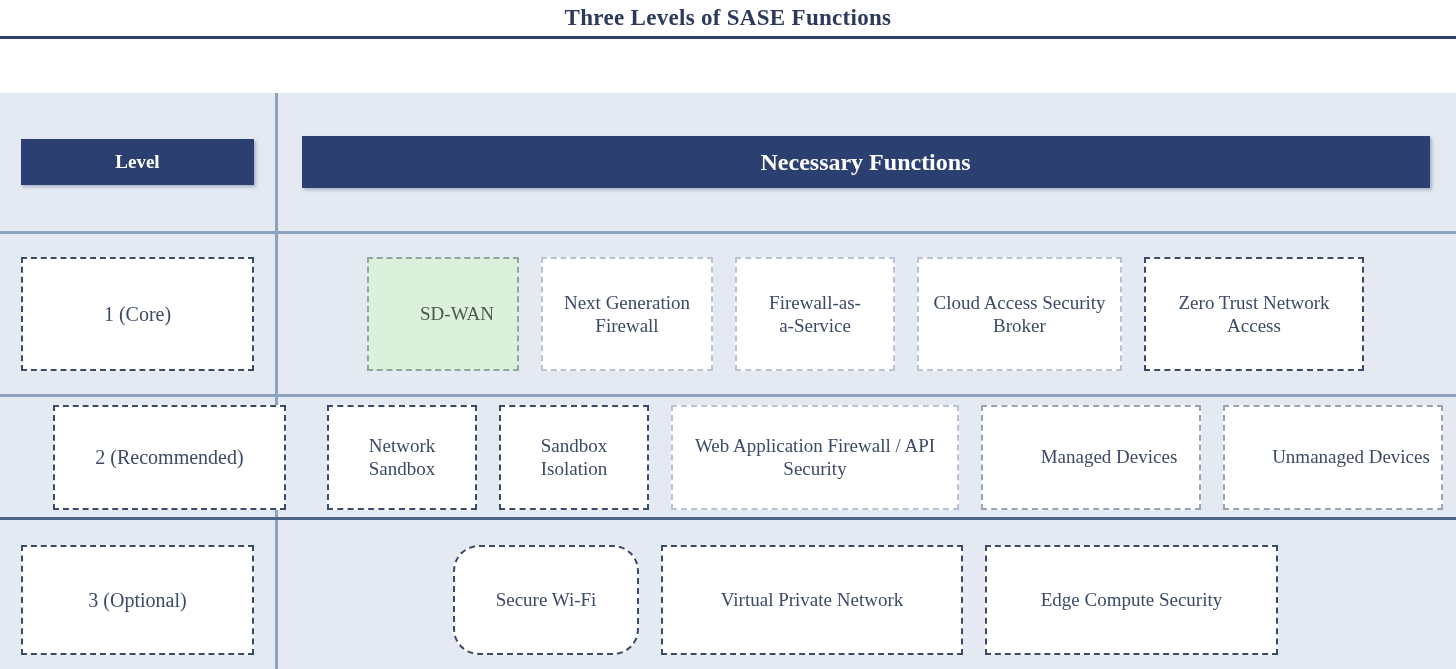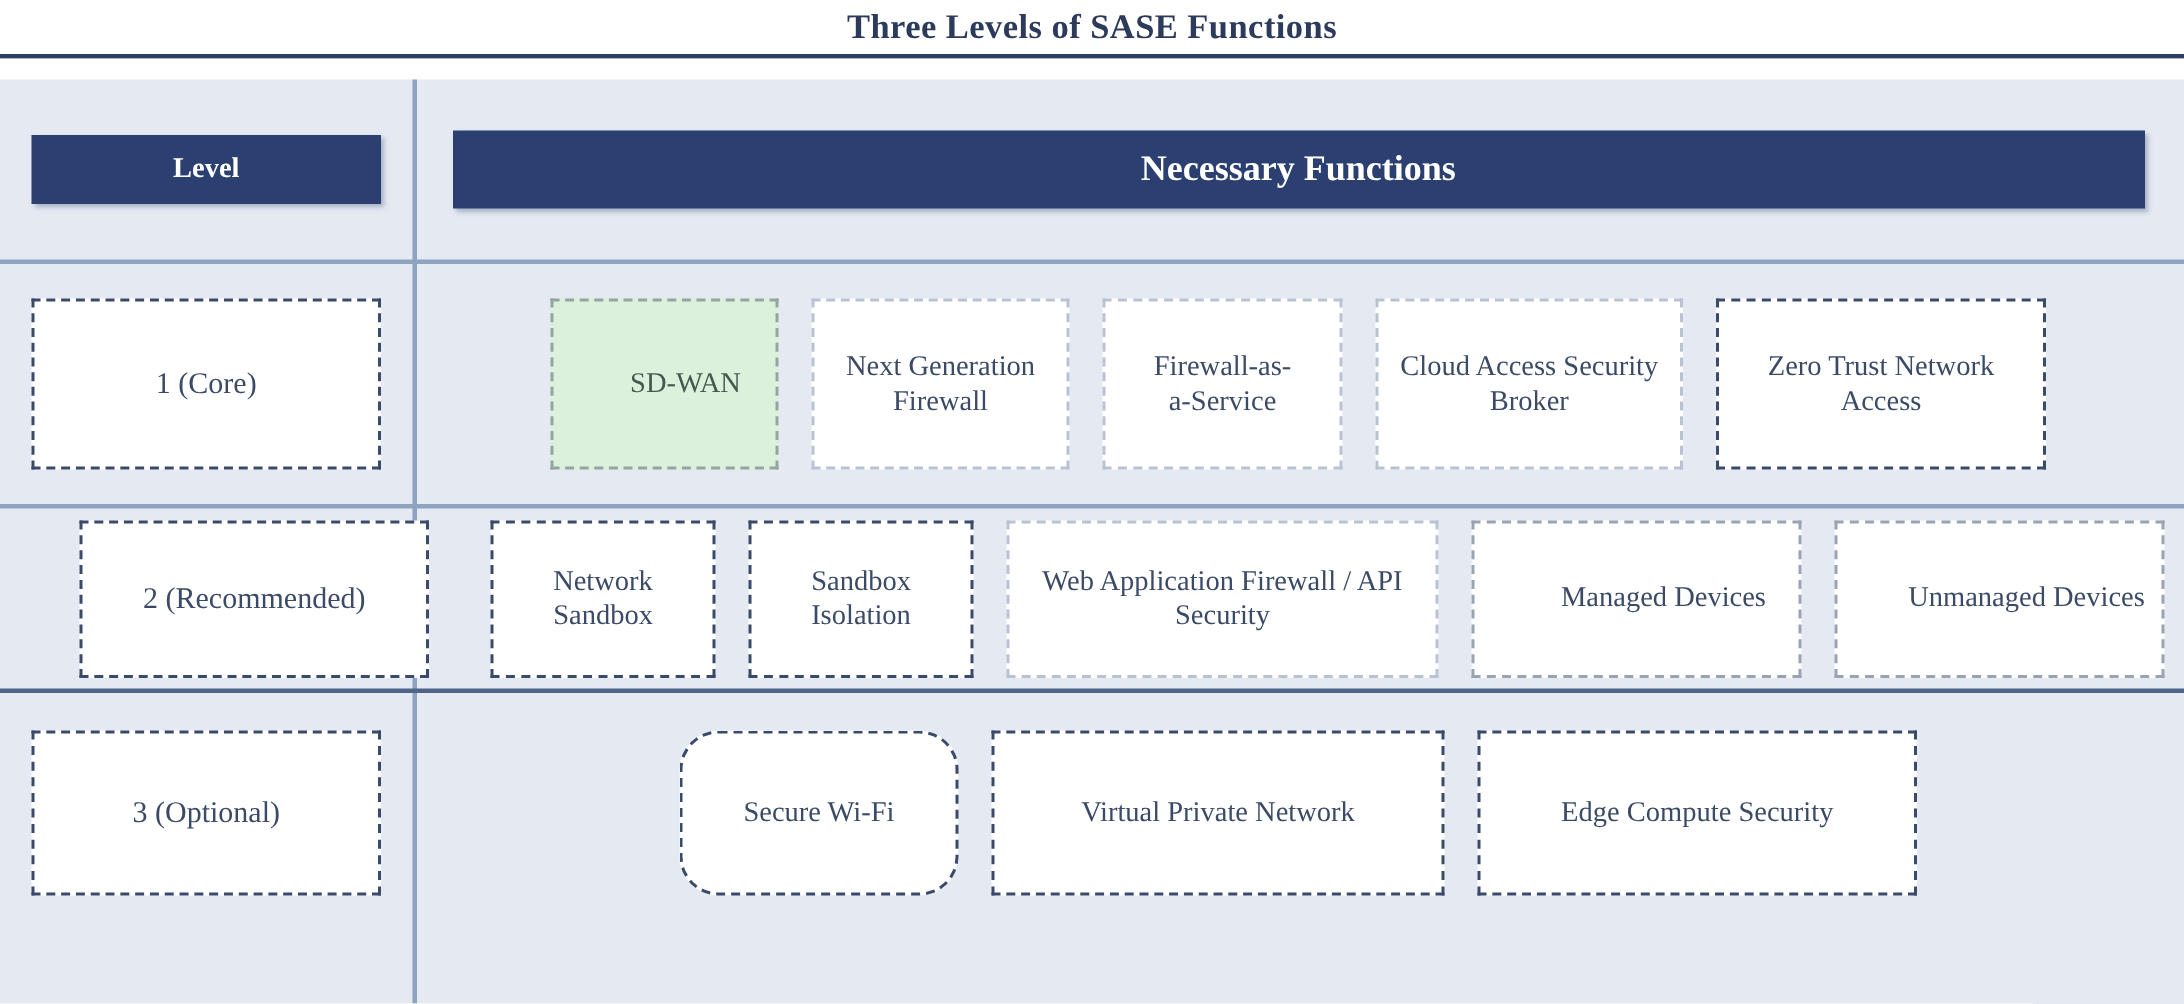--- a/index.html
+++ b/index.html
@@ -85,21 +85,21 @@
     flex: 1 1 auto;
     box-sizing: border-box;
     display: flex;
     align-items: center;
     justify-content: center;
     padding: 0 20px;
     gap: 22px;
   }
 
   
-  .header-row { height: 120px; }
+  .header-row { height: 138px; margin-top: 40px; }
   .hdr-box {
     background: #2b4071;
     color: #ffffff;
     font-weight: bold;
     font-size: 19px;
     display: flex;
     align-items: center;
     justify-content: center;
     box-sizing: border-box;
     box-shadow: 2px 2px 3px rgba(120,135,160,0.55);

